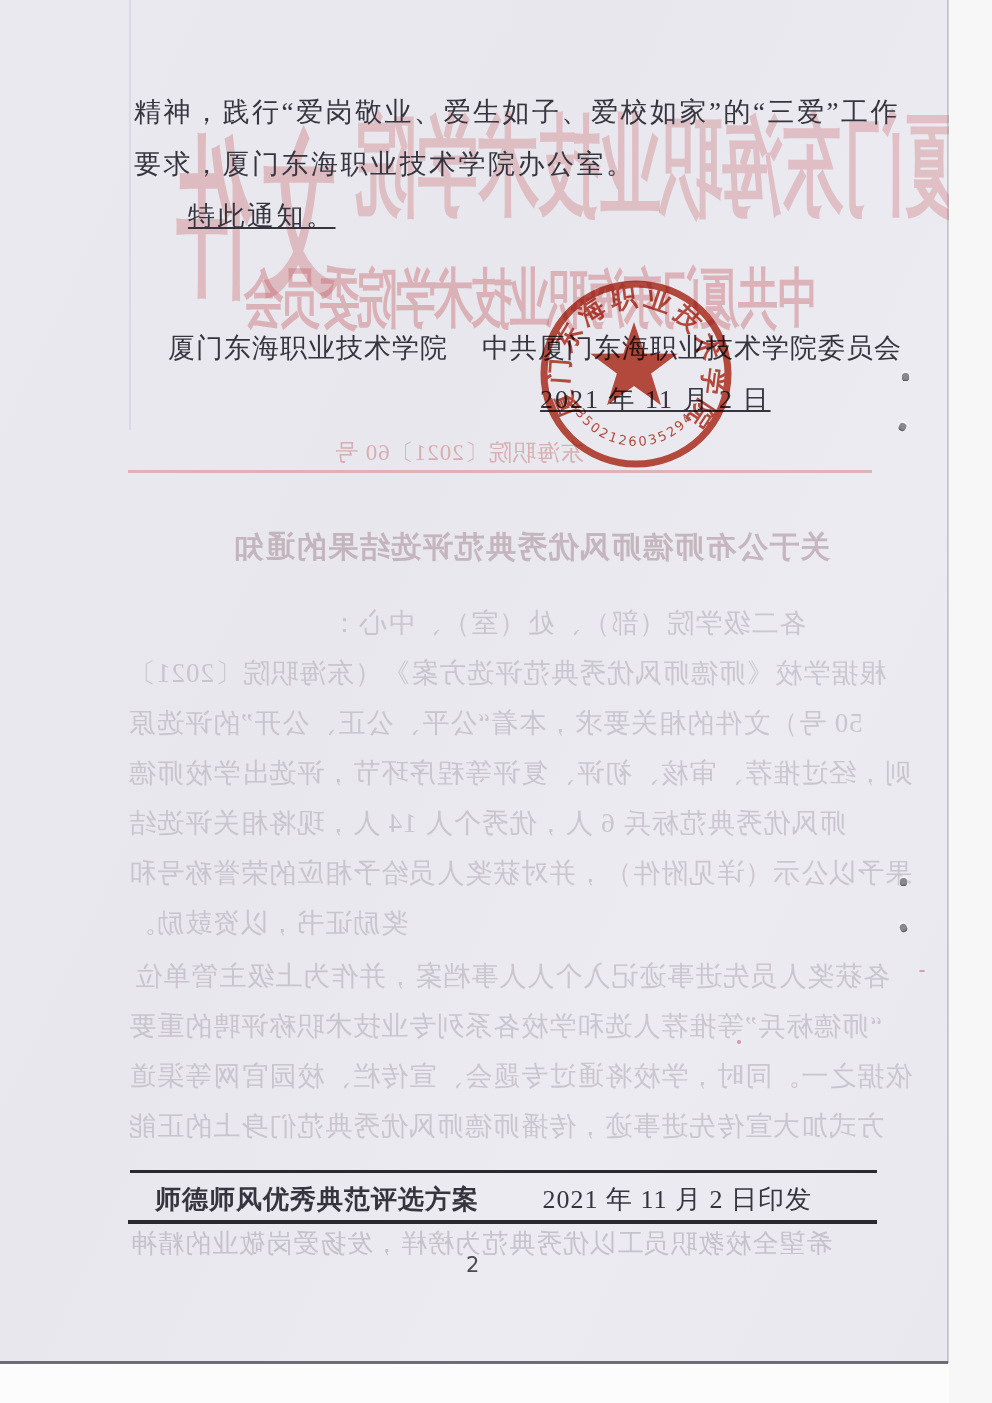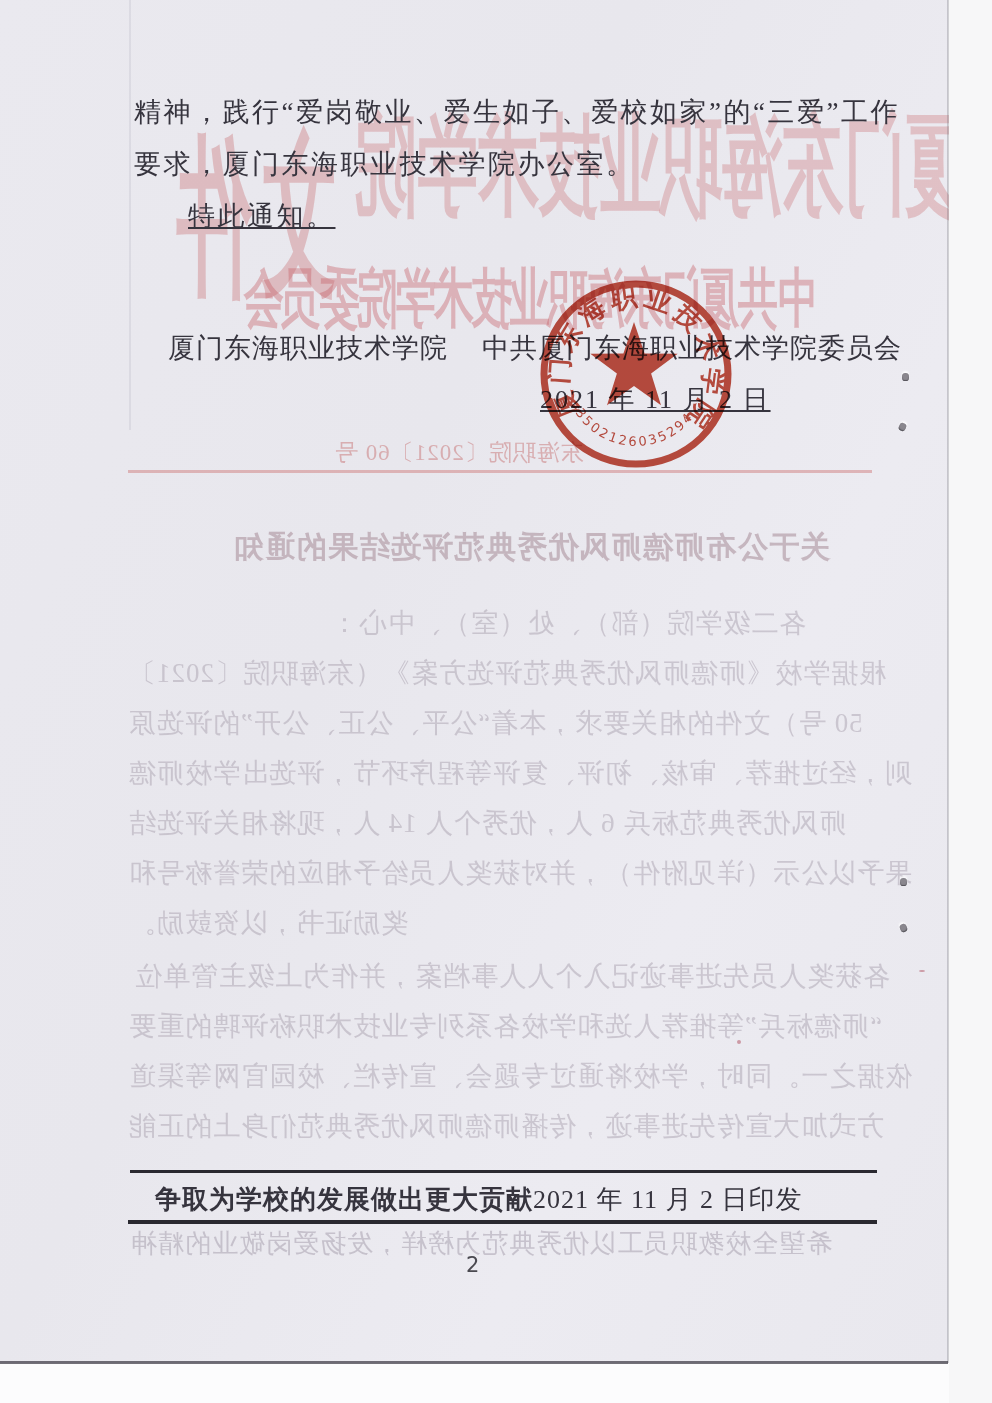--- a/index.html
+++ b/index.html
@@ -50,21 +50,21 @@
   
   .seal{position:absolute;left:526px;top:264px;width:220px;height:220px;
         color:#bb3726;mix-blend-mode:multiply;opacity:.88;}
 
   
   .f-rule1{position:absolute;left:130px;top:1170px;width:747px;height:3px;background:#2a2930;}
   .f-rule2{position:absolute;left:128px;top:1220px;width:749px;height:4px;background:#2a2930;}
   .f-row{position:absolute;left:130px;top:1181px;width:747px;height:36px;display:flex;
          align-items:center;justify-content:space-between;font-size:26px;letter-spacing:1px;}
   .f-office{margin-left:25px;font-weight:600;white-space:nowrap;}
-  .f-date{margin-right:115px;white-space:nowrap;}
+  .f-date{margin-right:65px;white-space:nowrap;}
   .page-num{position:absolute;left:466px;top:1253px;font-size:21px;color:#4a4950;
             font-family:"DejaVu Sans",sans-serif;}
 
   
   .staple{position:absolute;width:7px;height:8px;border-radius:45%;
           background:#8a878e;box-shadow:0 -2px 2px rgba(255,255,255,.85), inset 0 -1px 1px rgba(40,40,45,.55);}
   .speck-red{position:absolute;border-radius:50%;background:rgba(178,88,104,.55);}
 </style>
 </head>
 <body>
@@ -122,21 +122,21 @@
     <text font-size="26" font-weight="bold" letter-spacing="5" fill="currentColor" font-family="Liberation Serif, DejaVu Serif, serif">
       <textPath href="#arcTop">厦门东海职业技术学院</textPath>
     </text>
     <text font-size="13" letter-spacing="2.5" fill="currentColor" font-family="DejaVu Sans, sans-serif">
       <textPath href="#arcBottom" startOffset="28">3502126035294</textPath>
     </text>
   </svg>
 
   <div class="f-rule1"></div>
   <div class="f-row ink">
-    <span class="f-office">争取为学校的发展做出更大贡献</span>
+    <span class="f-office">师德师风优秀典范评选方案</span>
     <span class="f-date">2021 年 11 月 2 日印发</span>
   </div>
   <div class="f-rule2"></div>
 
   <div class="page-num">2</div>
 
   <div class="staple" style="left:902px;top:373px;"></div>
   <div class="staple" style="left:899px;top:423px;transform:rotate(25deg);"></div>
   <div class="staple" style="left:900px;top:878px;"></div>
   <div class="staple" style="left:900px;top:924px;transform:rotate(-20deg);"></div>

